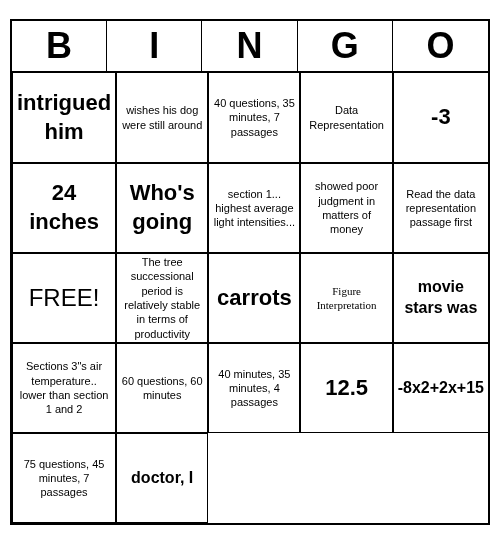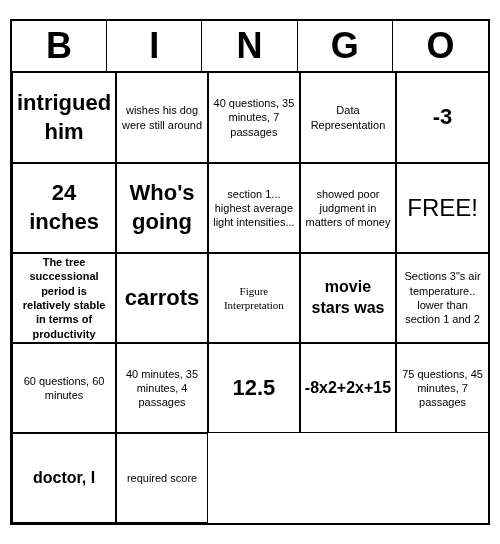--- a/index.html
+++ b/index.html
@@ -81,27 +81,27 @@
   <div class="bingo-grid">
   <div class="bingo-cell" style="font-size: 22px; font-weight: bold;">intrigued him</div>
       <div class="bingo-cell" style="font-size: 11px;">wishes his dog were still around</div>
       <div class="bingo-cell" style="font-size: 11px;">40 questions, 35 minutes, 7 passages</div>
       <div class="bingo-cell" style="font-size: 11px;">Data Representation</div>
       <div class="bingo-cell" style="font-size: 22px; font-weight: bold;">-3</div>
       <div class="bingo-cell" style="font-size: 22px; font-weight: bold;">24 inches</div>
       <div class="bingo-cell" style="font-size: 22px; font-weight: bold;">Who's going</div>
       <div class="bingo-cell" style="font-size: 11px;">section 1... highest average light intensities...</div>
       <div class="bingo-cell" style="font-size: 11px;">showed poor judgment in matters of money</div>
+      <div class="bingo-cell" style="font-size: 11px;">Read the data representation passage first</div>
       <div class="bingo-cell" style="font-size: 24px; font-weight: normal;">FREE!</div>
-      <div class="bingo-cell" style="font-size: 11px; font-weight: bold;">The tree successional period is relatively stable in terms of productivity</div>
+      <div class="bingo-cell" style="font-size: 11px;">The tree successional period is relatively stable in terms of productivity</div>
       <div class="bingo-cell" style="font-size: 22px; font-weight: bold;">carrots</div>
       <div class="bingo-cell" style="font-size: 11px; font-family: Liberation Serif, serif;">Figure Interpretation</div>
       <div class="bingo-cell" style="font-size: 16px; font-weight: bold;">movie stars was</div>
       <div class="bingo-cell" style="font-size: 11px;">Sections 3"s air temperature.. lower than section 1 and 2</div>
       <div class="bingo-cell" style="font-size: 11px;">60 questions, 60 minutes</div>
       <div class="bingo-cell" style="font-size: 11px;">40 minutes, 35 minutes, 4 passages</div>
       <div class="bingo-cell" style="font-size: 22px; font-weight: bold;">12.5</div>
       <div class="bingo-cell" style="font-size: 16px; font-weight: bold;">-8x2+2x+15</div>
       <div class="bingo-cell" style="font-size: 11px;">75 questions, 45 minutes, 7 passages</div>
       <div class="bingo-cell" style="font-size: 16px; font-weight: bold;">doctor, I</div>
-      <div class="bingo-cell" style="font-size: 11px;">required score</div>
     </div>
 </div>
 
 </body></html>

